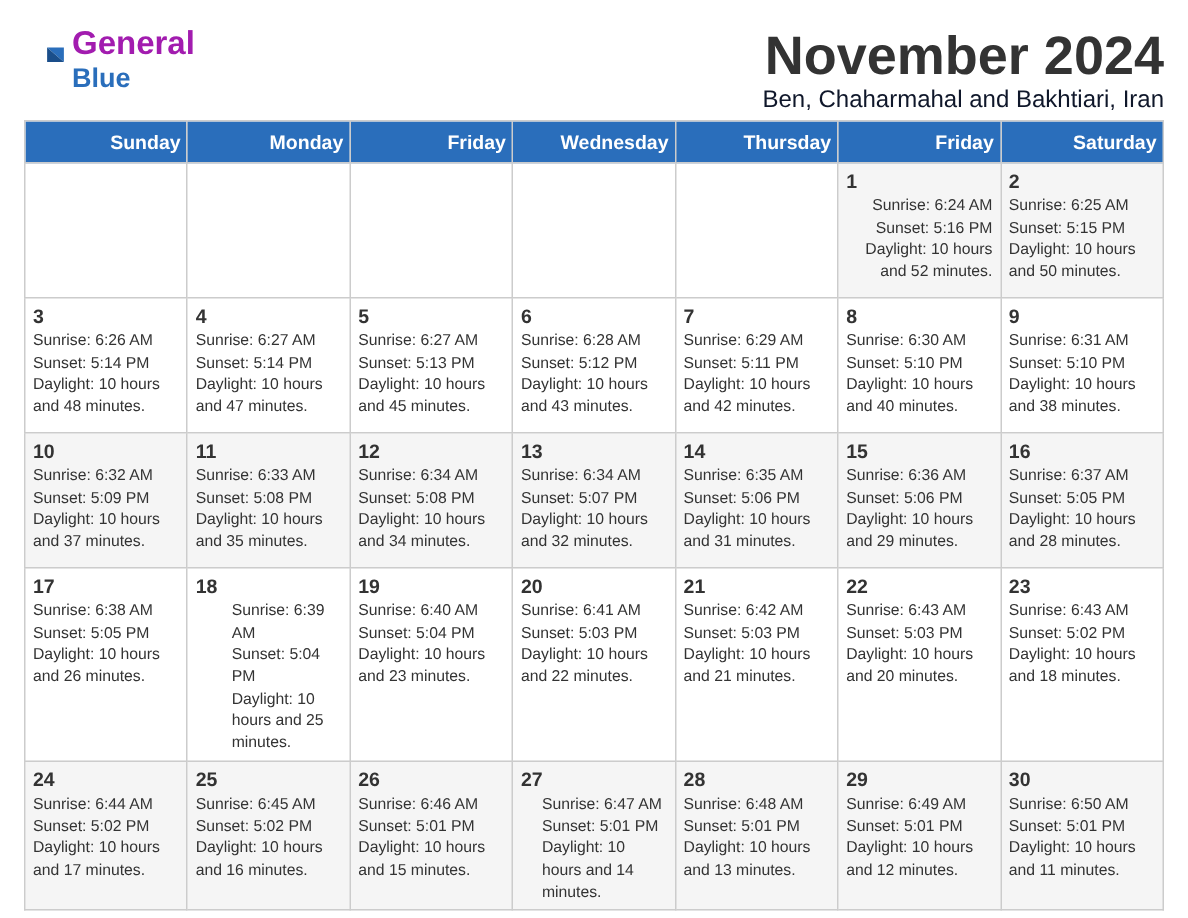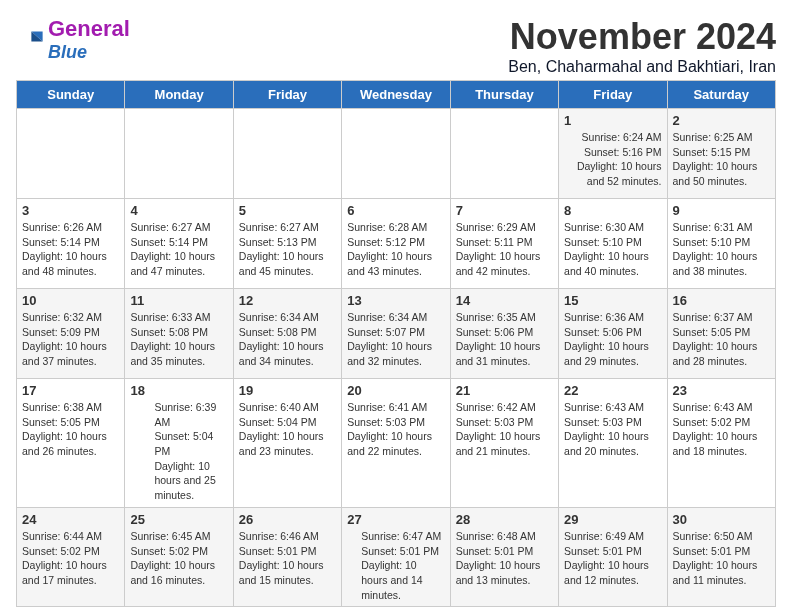--- a/index.html
+++ b/index.html
@@ -15,21 +15,21 @@
       align-items: flex-start;
       justify-content: space-between;
       margin-bottom: 4px;
     }
     .logo {
       display: flex;
       align-items: center;
       gap: 4px;
     }
     .logo-text-general { font-size: 22px; font-weight: bold; color: #a21caf; }
-    .logo-text-blue { font-size: 18px; font-weight: bold; color: #2a6ebb; font-style: italic; }
+    .logo-text-blue { font-size: 18px; font-weight: bold; color: #2a6ebb; }
     .logo-icon {
       width: 28px;
       height: 28px;
     }
     .title-block {
       text-align: right;
     }
     .main-title {
       font-size: 36px;
       font-weight: bold;
@@ -42,21 +42,21 @@
     table {
       width: 100%;
       border-collapse: collapse;
       table-layout: fixed;
     }
     thead tr th {
       background-color: #2a6ebb;
       color: #fff;
       font-size: 13px;
       padding: 6px 4px;
-      text-align: center;
+      text-align: right;
       border: 1px solid #ccc;
     }
     tbody tr td {
       border: 1px solid #ccc;
       vertical-align: top;
       padding: 4px 5px;
       font-size: 11px;
       color: #333;
       height: 90px;
       background: #fff;

